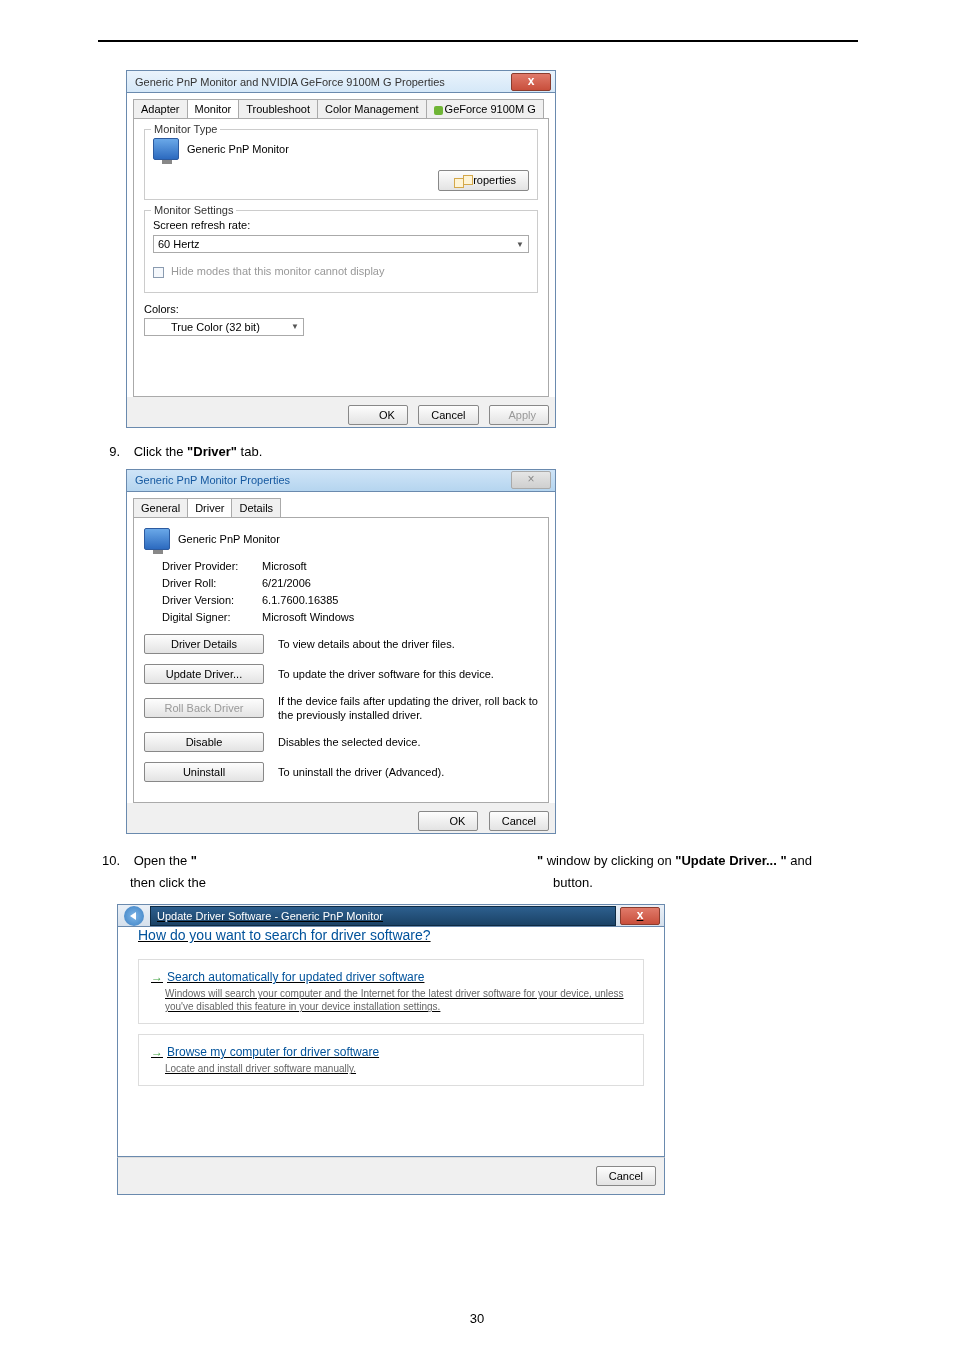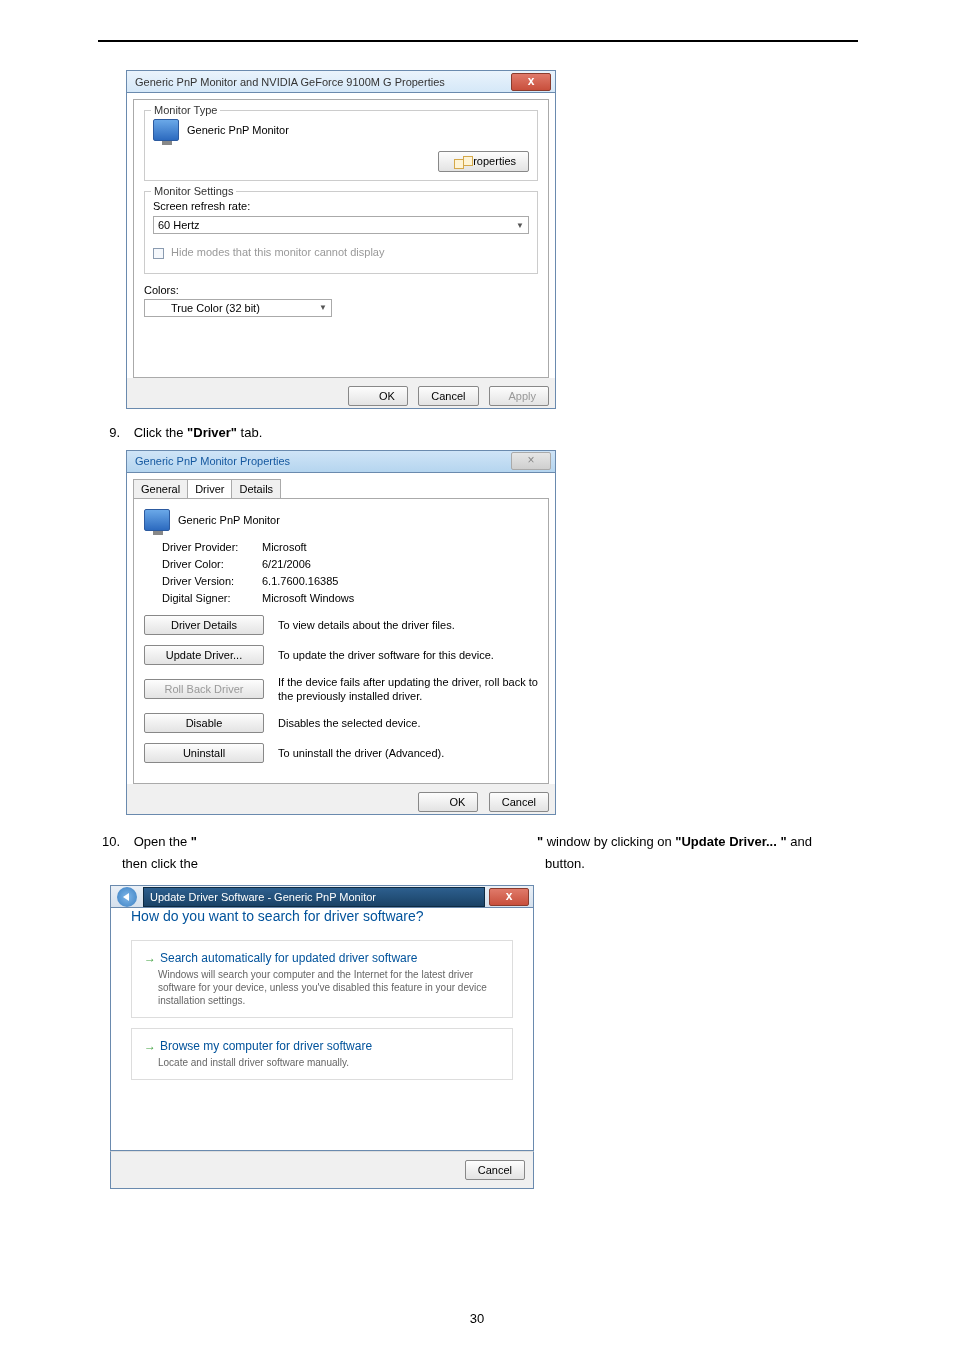--- a/index.html
+++ b/index.html
@@ -48,21 +48,21 @@
     .dlg2 .win-titlebar { background: linear-gradient(#cfe4f7,#b5d5ef); color: #1659a0; }
     .info-table { margin-left: 18px; margin-top: 10px; font-size: 11px; }
     .info-table div { margin: 5px 0; }
     .info-table .lbl { display: inline-block; width: 100px; }
     .actions { margin-top: 11px; }
     .action-row { display: flex; align-items: center; margin: 10px 0; }
     .action-row .btn { width: 120px; text-align: center; margin-right: 14px; }
     .action-row .desc { font-size: 11px; flex: 1; line-height: 1.3; }
     
     
-    .dlg3 { width: 424px; margin-left: 12px; }
+    .dlg3 { width: 548px; margin-left: 19px; text-decoration: underline; }
     .dlg3 .hdr { height: 22px; background: linear-gradient(#eaf0f7,#d5e0ec); border: 1px solid #6a8aae; border-bottom: none; display: flex; align-items: center; padding: 0 4px 0 6px; }
     .back-circle { width: 20px; height: 20px; border-radius: 50%; background: radial-gradient(#7fb6e8,#3a7fc2); position: relative; margin-right: 6px; }
     .back-circle::after { content: ''; position: absolute; left: 6px; top: 6px; width: 0; height: 0; border-top: 4px solid transparent; border-bottom: 4px solid transparent; border-right: 6px solid #fff; }
     .dlg3-inner-title { background: linear-gradient(#2d5f8e,#1a4266); color: #fff; font-size: 11px; padding: 3px 6px; flex: 1; border: 1px solid #0e2a42; }
     .dlg3-body { border: 1px solid #6a8aae; background: #fff; padding: 0 20px; font-size: 11px; }
     .dlg3-q { color: #00529b; font-size: 14px; margin-bottom: 16px; }
     .option-box { border: 1px solid #ddd; padding: 10px 12px; margin-bottom: 10px; cursor: pointer; }
     .option-box .opt-title { color: #00529b; font-size: 12px; }
     .option-box .opt-title .arrow-r { color: #3c9f3c; margin-right: 4px; font-weight: bold; }
     .option-box .opt-desc { color: #666; font-size: 10px; margin-top: 3px; line-height: 1.3; margin-left: 14px; }
@@ -77,20 +77,27 @@
 <div class="content">
 
   
   <div class="dlg1 win-frame">
     <div class="win-titlebar">
       <span class="title-text">Generic PnP Monitor and NVIDIA GeForce 9100M G   Properties</span>
       <div class="win-close">x</div>
     </div>
     <div class="win-body" style="background:#fff;padding:0;">
       <div style="padding:6px 6px 0 6px;">
+        <div class="tabs">
+          <div class="tab">Adapter</div>
+          <div class="tab active">Monitor</div>
+          <div class="tab">Troubleshoot</div>
+          <div class="tab">Color Management</div>
+          <div class="tab"><span class="nv-icon"></span><span>GeForce 9100M G</span></div>
+        </div>
         <div class="tab-panel">
           <div class="groupbox">
             <div class="groupbox-title">Monitor Type</div>
             <div style="display:flex;align-items:center;">
               <span class="mon-icon"></span>
               <span>Generic PnP Monitor</span>
             </div>
             <div style="text-align:right;margin-top:10px;">
               <span class="btn"><span class="prop-btn-icon"></span><span>Properties</span></span>
             </div>
@@ -101,21 +108,21 @@
             <div class="select" style="margin-top:4px;">
               <span>60 Hertz</span>
               <span class="arrow">▼</span>
             </div>
             <div style="margin-top:12px;color:#999;">
               <span class="checkbox"></span>
               <span>Hide modes that this monitor cannot display</span>
             </div>
           </div>
           <div>Colors:</div>
-          <div class="select" style="width:188px;margin-top:3px;padding-left:26px;">
+          <div class="select" style="width:160px;margin-top:3px;padding-left:26px;">
             <span>True Color (32 bit)</span>
             <span class="arrow">▼</span>
           </div>
           <div style="height:50px;"></div>
         </div>
       </div>
       <div class="dlg-btnrow">
         <span class="btn">OK</span>
         <span class="btn">Cancel</span>
         <span class="btn disabled">Apply</span>
@@ -142,21 +149,21 @@
           <div class="tab active">Driver</div>
           <div class="tab">Details</div>
         </div>
         <div class="tab-panel">
           <div style="display:flex;align-items:center;">
             <span class="mon-icon"></span>
             <span>Generic PnP Monitor</span>
           </div>
           <div class="info-table">
             <div><span class="lbl">Driver Provider:</span><span>Microsoft</span></div>
-            <div><span class="lbl">Driver Color:</span><span>6/21/2006</span></div>
+            <div><span class="lbl">Driver Roll:</span><span>6/21/2006</span></div>
             <div><span class="lbl">Driver Version:</span><span>6.1.7600.16385</span></div>
             <div><span class="lbl">Digital Signer:</span><span>Microsoft Windows</span></div>
           </div>
           <div class="actions">
             <div class="action-row">
                 <span class="btn">Driver Details</span>
                 <span class="desc">To view details about the driver files.</span>
               </div>
             <div class="action-row">
                 <span class="btn">Update Driver...</span>
@@ -181,21 +188,21 @@
         <span class="btn">OK</span>
         <span class="btn">Cancel</span>
       </div>
     </div>
   </div>
 
   
   <div class="step" style="line-height:1.7;">
     <span class="step-num">10.</span>
     <span>Open the </span><b>"</b><span></span><span style="display:inline-block;width:340px;"></span><b>"</b><span> window by clicking on </span><b>"Update Driver... "</b><span> and</span><br>
-    <span style="margin-left:24px;">then click the </span><span style="display:inline-block;width:340px;"></span><span> button.</span>
+    <span style="margin-left:32px;">then click the </span><span style="display:inline-block;width:340px;"></span><span> button.</span>
   </div>
 
   
   <div class="dlg3 win-frame">
     <div class="hdr">
       <div class="back-circle"></div>
       <div class="dlg3-inner-title">Update Driver Software - Generic PnP Monitor</div>
       <div class="win-close" style="margin-left:4px;">x</div>
     </div>
     <div class="dlg3-body">

